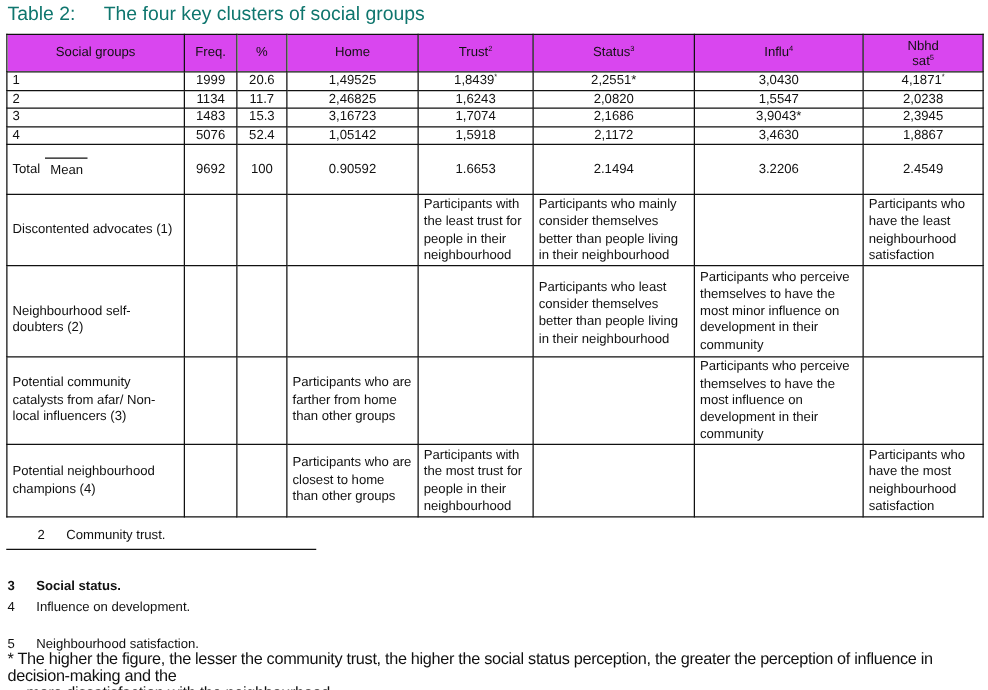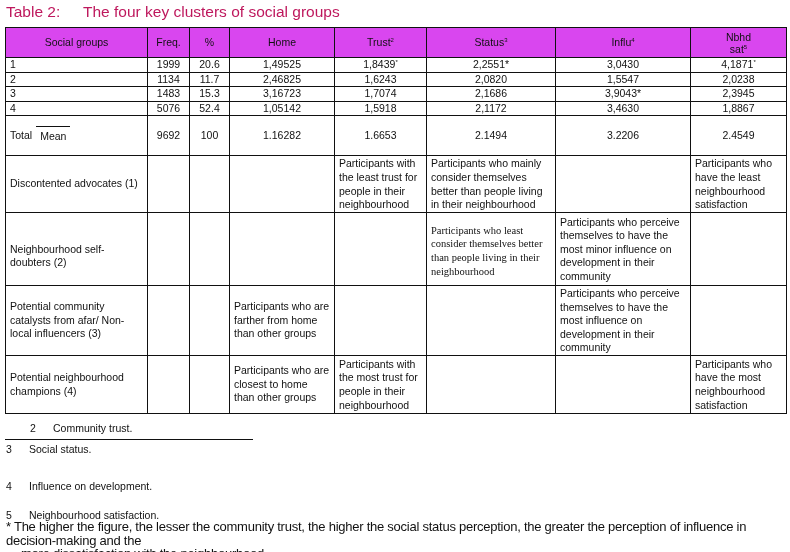--- a/index.html
+++ b/index.html
@@ -1,18 +1,18 @@
 <!DOCTYPE html>
 <html><head>
   <meta charset="utf-8">
   <style>
     html, body { margin: 0; padding: 0; background: #ffffff; }
     body { width: 790px; height: 552px; position: relative; overflow: hidden;
            font-family: "Liberation Sans", sans-serif; color: #111; }
-    .title { position: absolute; left: 6px; top: 3px; font-size: 15.5px; color: #be185d; white-space: nowrap; }
+    .title { position: absolute; left: 6px; top: 3px; font-size: 15.5px; color: #0f766e; white-space: nowrap; }
     .title .num { display: inline-block; width: 77px; }
     table.main { position: absolute; left: 5px; top: 27px; border-collapse: collapse; table-layout: fixed;
                  width: 781px; font-size: 10.5px; line-height: 13.5px; }
     table.main td, table.main th { border: 1.4px solid #111; padding: 0 4px; vertical-align: middle; overflow: hidden; }
     table.main th { background: #d946ef; font-weight: normal; text-align: center; height: 29px; padding: 0 2px; }
     table.main th sup, table.main td sup { font-size: 6px; vertical-align: 4px; line-height: 0; }
     .num-row td { height: 13px; padding-top: 0; padding-bottom: 0; }
     .c { text-align: center; }
     .l { text-align: left; }
     .tm-inner { display: flex; flex-direction: row; margin: 0 -4px; }
@@ -100,21 +100,21 @@
     </tr>
     <tr style="height:40px;">
       <td class="l" style="padding:0;">
         <div class="tm-inner" style="margin:0;">
           <div>Total</div>
           <div>Mean</div>
         </div>
       </td>
       <td class="c">9692</td>
       <td class="c">100</td>
-      <td class="c">1.16282</td>
+      <td class="c">0.90592</td>
       <td class="c">1.6653</td>
       <td class="c">2.1494</td>
       <td class="c">3.2206</td>
       <td class="c">2.4549</td>
     </tr>
     <tr style="height:57px;">
       <td class="l">Discontented advocates (1)</td>
       <td></td>
       <td></td>
       <td class="desc"></td>
@@ -122,21 +122,21 @@
       <td class="desc desc-top">Participants who mainly consider themselves better than people living in their neighbourhood</td>
       <td class="desc"></td>
       <td class="desc desc-top">Participants who have the least neighbourhood satisfaction</td>
     </tr>
     <tr style="height:73px;">
       <td class="l" style="padding-top:14px;">Neighbourhood self-doubters (2)</td>
       <td></td>
       <td></td>
       <td class="desc"></td>
       <td class="desc"></td>
-      <td class="desc" style="vertical-align:middle;padding-top:4px;font-family:Liberation Serif, serif;">Participants who least consider themselves better than people living in their neighbourhood</td>
+      <td class="desc" style="vertical-align:middle;padding-top:4px;">Participants who least consider themselves better than people living in their neighbourhood</td>
       <td class="desc desc-top">Participants who perceive themselves to have the most minor influence on development in their community</td>
       <td class="desc"></td>
     </tr>
     <tr style="height:70px;">
       <td class="l">Potential community catalysts from afar/ Non-local influencers (3)</td>
       <td></td>
       <td></td>
       <td class="desc" style="vertical-align:middle;">Participants who are farther from home than other groups</td>
       <td class="desc"></td>
       <td class="desc"></td>
@@ -152,20 +152,20 @@
       <td class="desc"></td>
       <td class="desc"></td>
       <td class="desc desc-top">Participants who have the most neighbourhood satisfaction</td>
     </tr>
   </tbody>
 </table>
 
 <div class="rule"></div>
 
 <div class="fn" style="top:422px;margin-left:24px;"><span class="n">2</span><span>Community trust.</span></div>
-<div class="fn" style="top:443px;"><span class="n">3</span><span>Social status.</span></div>
+<div class="fn" style="top:463px;font-weight:bold;"><span class="n">3</span><span>Social status.</span></div>
 <div class="fn" style="top:480px;"><span class="n">4</span><span>Influence on development.</span></div>
 <div class="fn" style="top:498px;margin-top:11px;"><span class="n">5</span><span>Neighbourhood satisfaction.</span></div>
 
 <div class="note">
   <span>* The higher the figure, the lesser the community trust, the higher the social status perception, the greater the perception of influence in decision-making and the</span>
   <span class="indent">more dissatisfaction with the neighbourhood.</span>
 </div>
 
 </body></html>

